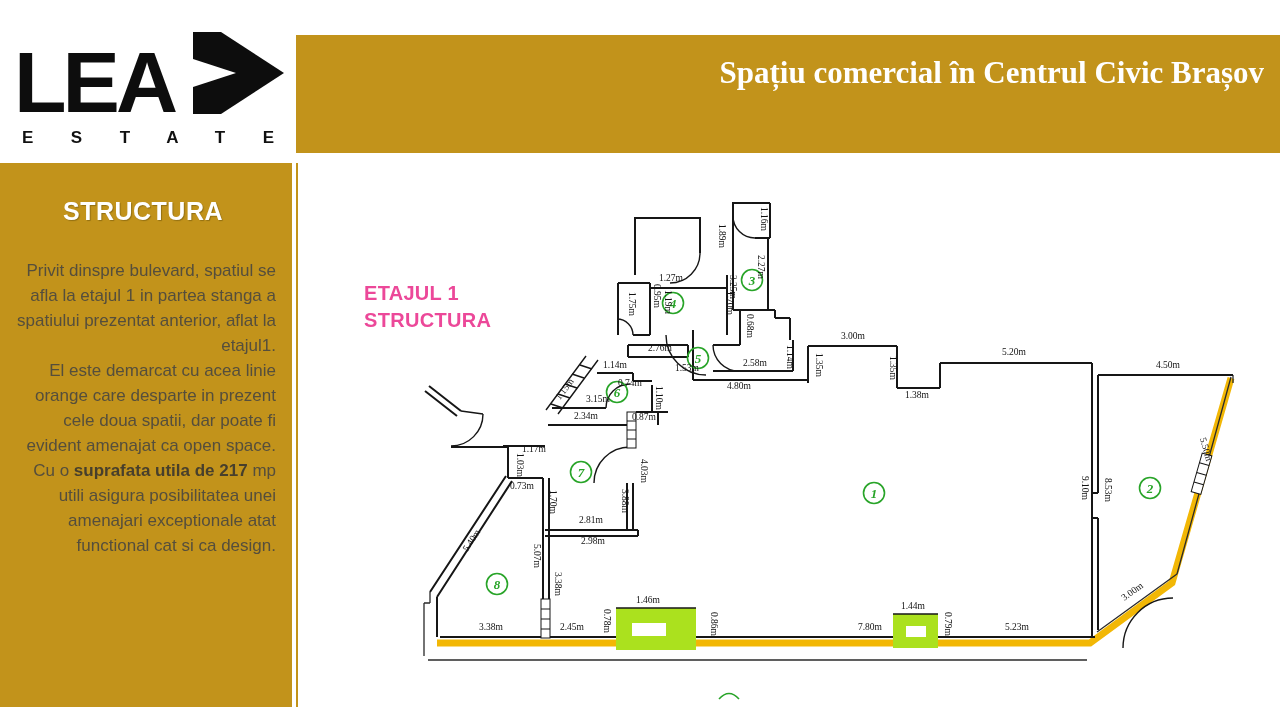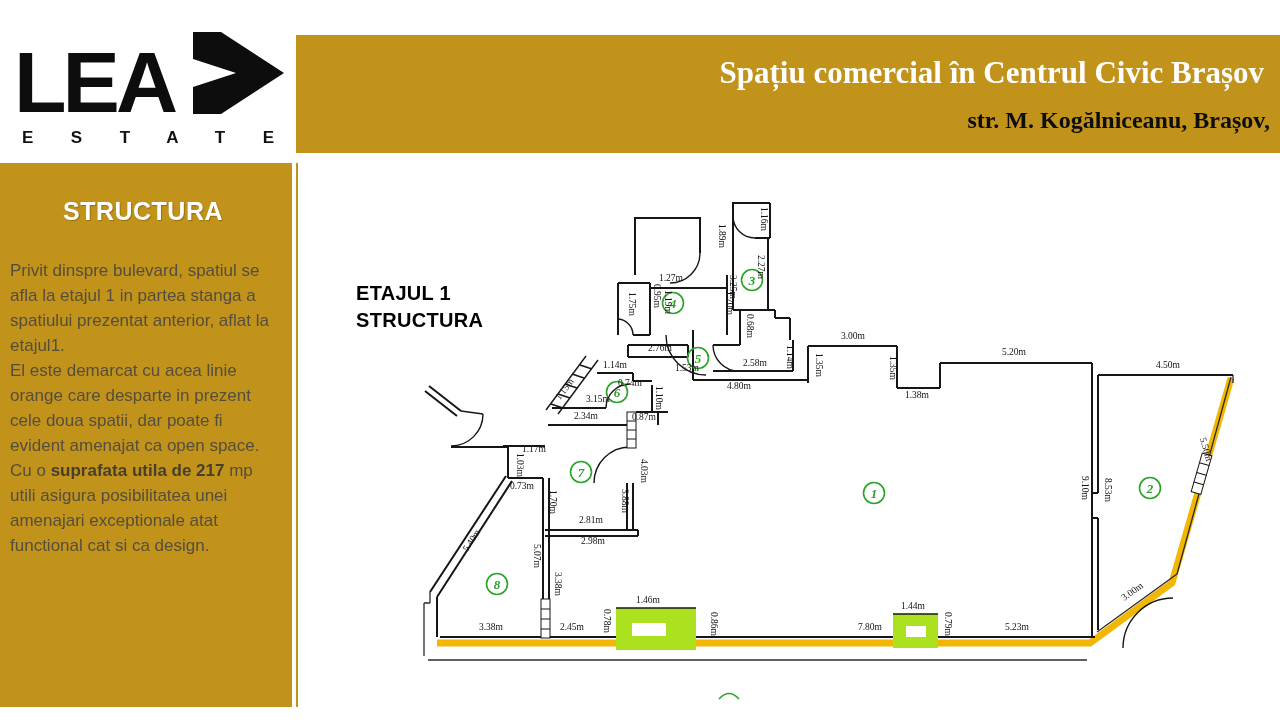--- a/index.html
+++ b/index.html
@@ -22,39 +22,38 @@
   .sidebar{
     position:absolute;left:0;top:163px;width:292px;height:544px;background:#C2931B;
     box-sizing:border-box;padding:34px 16px 0 10px;
   }
   .sidebar-accent-line{position:absolute;left:296px;top:163px;width:2px;height:544px;background:#C2931B;}
   .structura{
     text-align:center;font-size:25px;font-weight:700;color:#ffffff;letter-spacing:.5px;
     text-shadow:1px 1px 1px rgba(60,45,0,.35);margin:0 0 32px 0;
   }
   .sidebar-text{font-size:17px;line-height:25px;color:#554E3C;}
-  .sidebar-text p{margin:0;}
+  .sidebar-text p{margin:0;text-align:right;}
   .sidebar-text .p3{}
   .sidebar-text b{font-weight:700;color:#473F2C;}
   
   .plan-label{
-    position:absolute;left:356px;top:280px;z-index:2;
-    font-size:20px;font-weight:800;color:#000000;line-height:27px;letter-spacing:.3px;
+    position:absolute;left:364px;top:280px;z-index:2;
+    font-size:20px;font-weight:800;color:#ec4899;line-height:27px;letter-spacing:.3px;
   }
   svg.plan{position:absolute;left:415px;top:190px;z-index:1;}
   .m-label{font-family:"Liberation Serif",serif;font-size:9.5px;fill:#121212;text-anchor:middle;}
   .room-num{font-family:"Liberation Serif",serif;font-style:italic;font-weight:700;
             font-size:13px;fill:#28A428;text-anchor:middle;}
 </style>
 </head>
 <body>
 
 <div class="header-bar">
   <div class="header-title">Spațiu comercial în Centrul Civic Brașov</div>
-  <div class="header-subtitle">str. M. Kogălniceanu, Brașov,</div>
 </div>
 
 <div class="logo-box">
   <svg width="296" height="163" viewBox="0 0 296 163">
     <text x="14" y="112" style="font-family:'Liberation Sans',sans-serif;font-weight:900;font-size:86px;letter-spacing:-4px;fill:#0d0d0d;">LEA</text>
     <polygon points="193,32 221,32 284,73 221,114 193,114" fill="#0d0d0d"></polygon>
     <polygon points="193,59 236,73 193,87" fill="#ffffff"></polygon>
     <text x="22" y="143" textLength="252" lengthAdjust="spacing" style="font-family:'Liberation Sans',sans-serif;font-weight:700;font-size:17px;fill:#111;">ESTATE</text>
   </svg>
 </div>

